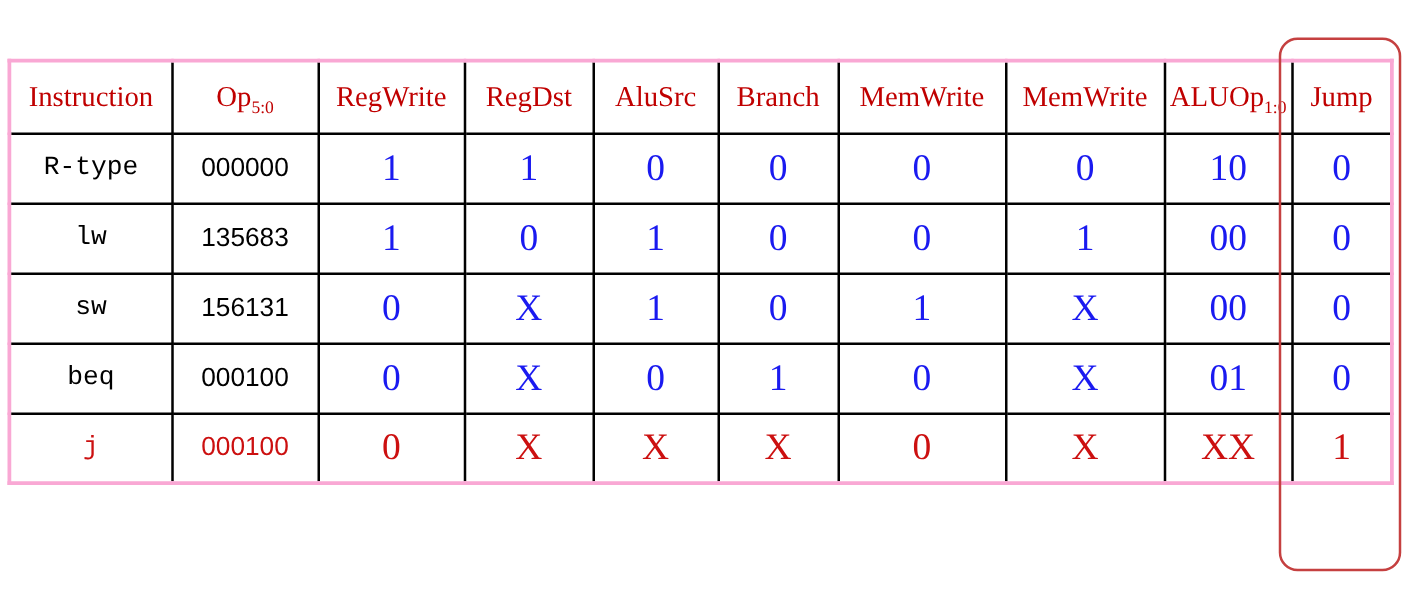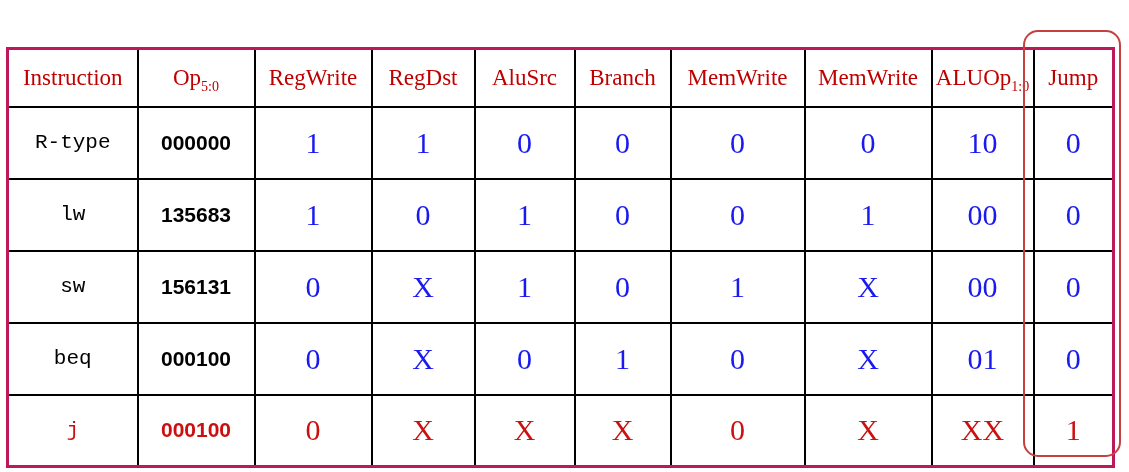--- a/index.html
+++ b/index.html
@@ -14,52 +14,52 @@
     height: 472px;
     background: #ffffff;
     overflow: hidden;
   }
   table.ctrl {
     position: absolute;
     left: 6px;
     top: 47px;
     border-collapse: collapse;
     table-layout: fixed;
-    border: 3px solid #be185d;
+    border: 3px solid #f9a8d4;
   }
   table.ctrl th, table.ctrl td {
     border: 2px solid #000000;
     text-align: center;
     vertical-align: middle;
     padding: 0;
     overflow: hidden;
     background: #ffffff;
   }
   tr.header-row { height: 58px; }
-  tr.data-row   { height: 72px; }
+  tr.data-row   { height: 56px; }
 
   th.col-header {
     font-family: "Liberation Serif", serif;
     font-weight: normal;
     font-size: 23px;
     color: var(--header-red);
   }
   th.col-header sub {
     font-size: 14px;
     line-height: 0;
     text-align: center;
   }
   td.instruction-cell {
     font-family: "Liberation Mono", "DejaVu Sans Mono", monospace;
     font-size: 21px;
     color: #000000;
   }
   td.opcode-cell {
     font-family: "Liberation Sans", sans-serif;
-    font-weight: bold;
+    font-weight: normal;
     font-size: 21px;
     color: var(--opcode-black);
     border-radius: 13px;
   }
   td.signal-cell {
     font-family: "Liberation Serif", serif;
     font-size: 30px;
     color: var(--value-blue);
   }
   tr.tone-red td.instruction-cell,

